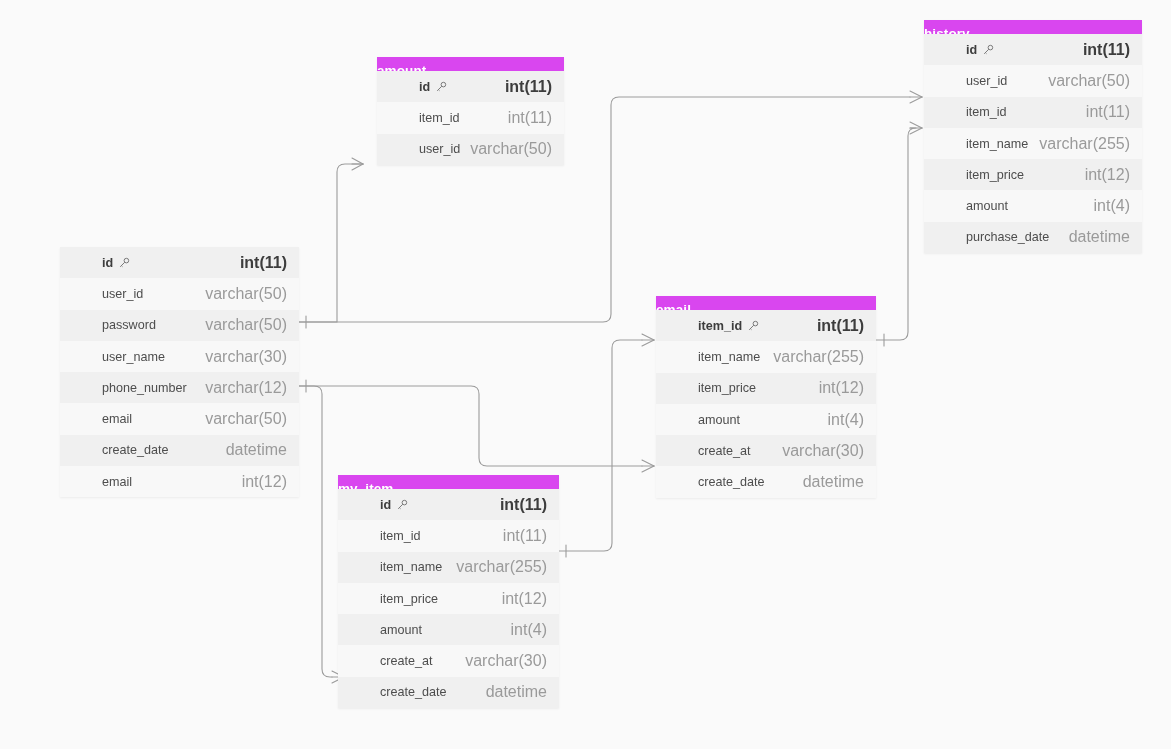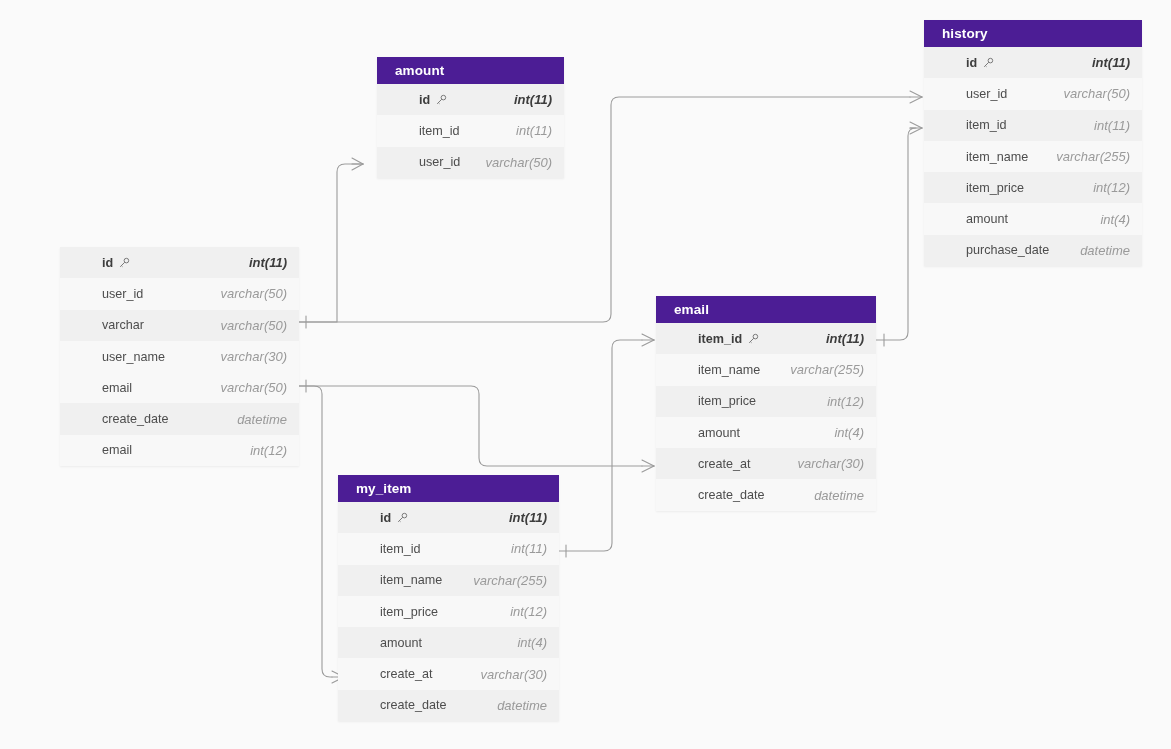--- a/index.html
+++ b/index.html
@@ -28,27 +28,27 @@
     height: 749px;
     pointer-events: none;
     z-index: 1;
   }
   .entity {
     position: absolute;
     z-index: 2;
     box-shadow: 0 1px 2px rgba(0,0,0,0.06);
   }
   .entity-header {
-    background: #4c1d95;
+    background: #d946ef;
     color: #ffffff;
     font-weight: bold;
     font-size: 13.5px;
     line-height: 27px;
-    height: 27px;
-    padding: 0 0 0 18px;
+    height: 14px;
+    padding: 0 0 0 0;
     letter-spacing: 0.1px;
     box-sizing: border-box;
     white-space: nowrap;
     overflow: hidden;
   }
   .field-row {
     display: flex;
     align-items: center;
     justify-content: space-between;
     height: 31.3px;
@@ -67,23 +67,22 @@
     color: #4d4d4d;
     padding-left: 30px;
   }
   .field-row.pk .field-name,
   .field-row.pk .field-type {
     font-weight: bold;
     color: #3d3d3d;
   }
   .field-type {
     color: #9a9a9a;
-    font-size: 13px;
+    font-size: 16px;
     text-align: right;
-    font-style: italic;
   }
   .field-row.pk .field-type { color: #3d3d3d; }
   .key-icon {
     display: inline-block;
     width: 12px;
     height: 12px;
     flex: 0 0 12px;
     position: relative;
     top: 0.5px;
   }
@@ -232,27 +231,31 @@
             </svg>
           </span>
       </span>
       <span class="field-type">int(11)</span>
     </div>
     <div class="field-row even">
       <span class="field-name">user_id</span>
       <span class="field-type">varchar(50)</span>
     </div>
     <div class="field-row odd">
-      <span class="field-name">varchar</span>
+      <span class="field-name">password</span>
       <span class="field-type">varchar(50)</span>
     </div>
     <div class="field-row even">
       <span class="field-name">user_name</span>
       <span class="field-type">varchar(30)</span>
     </div>
+    <div class="field-row odd">
+      <span class="field-name">phone_number</span>
+      <span class="field-type">varchar(12)</span>
+    </div>
     <div class="field-row even">
       <span class="field-name">email</span>
       <span class="field-type">varchar(50)</span>
     </div>
     <div class="field-row odd">
       <span class="field-name">create_date</span>
       <span class="field-type">datetime</span>
     </div>
     <div class="field-row even">
       <span class="field-name">email</span>

